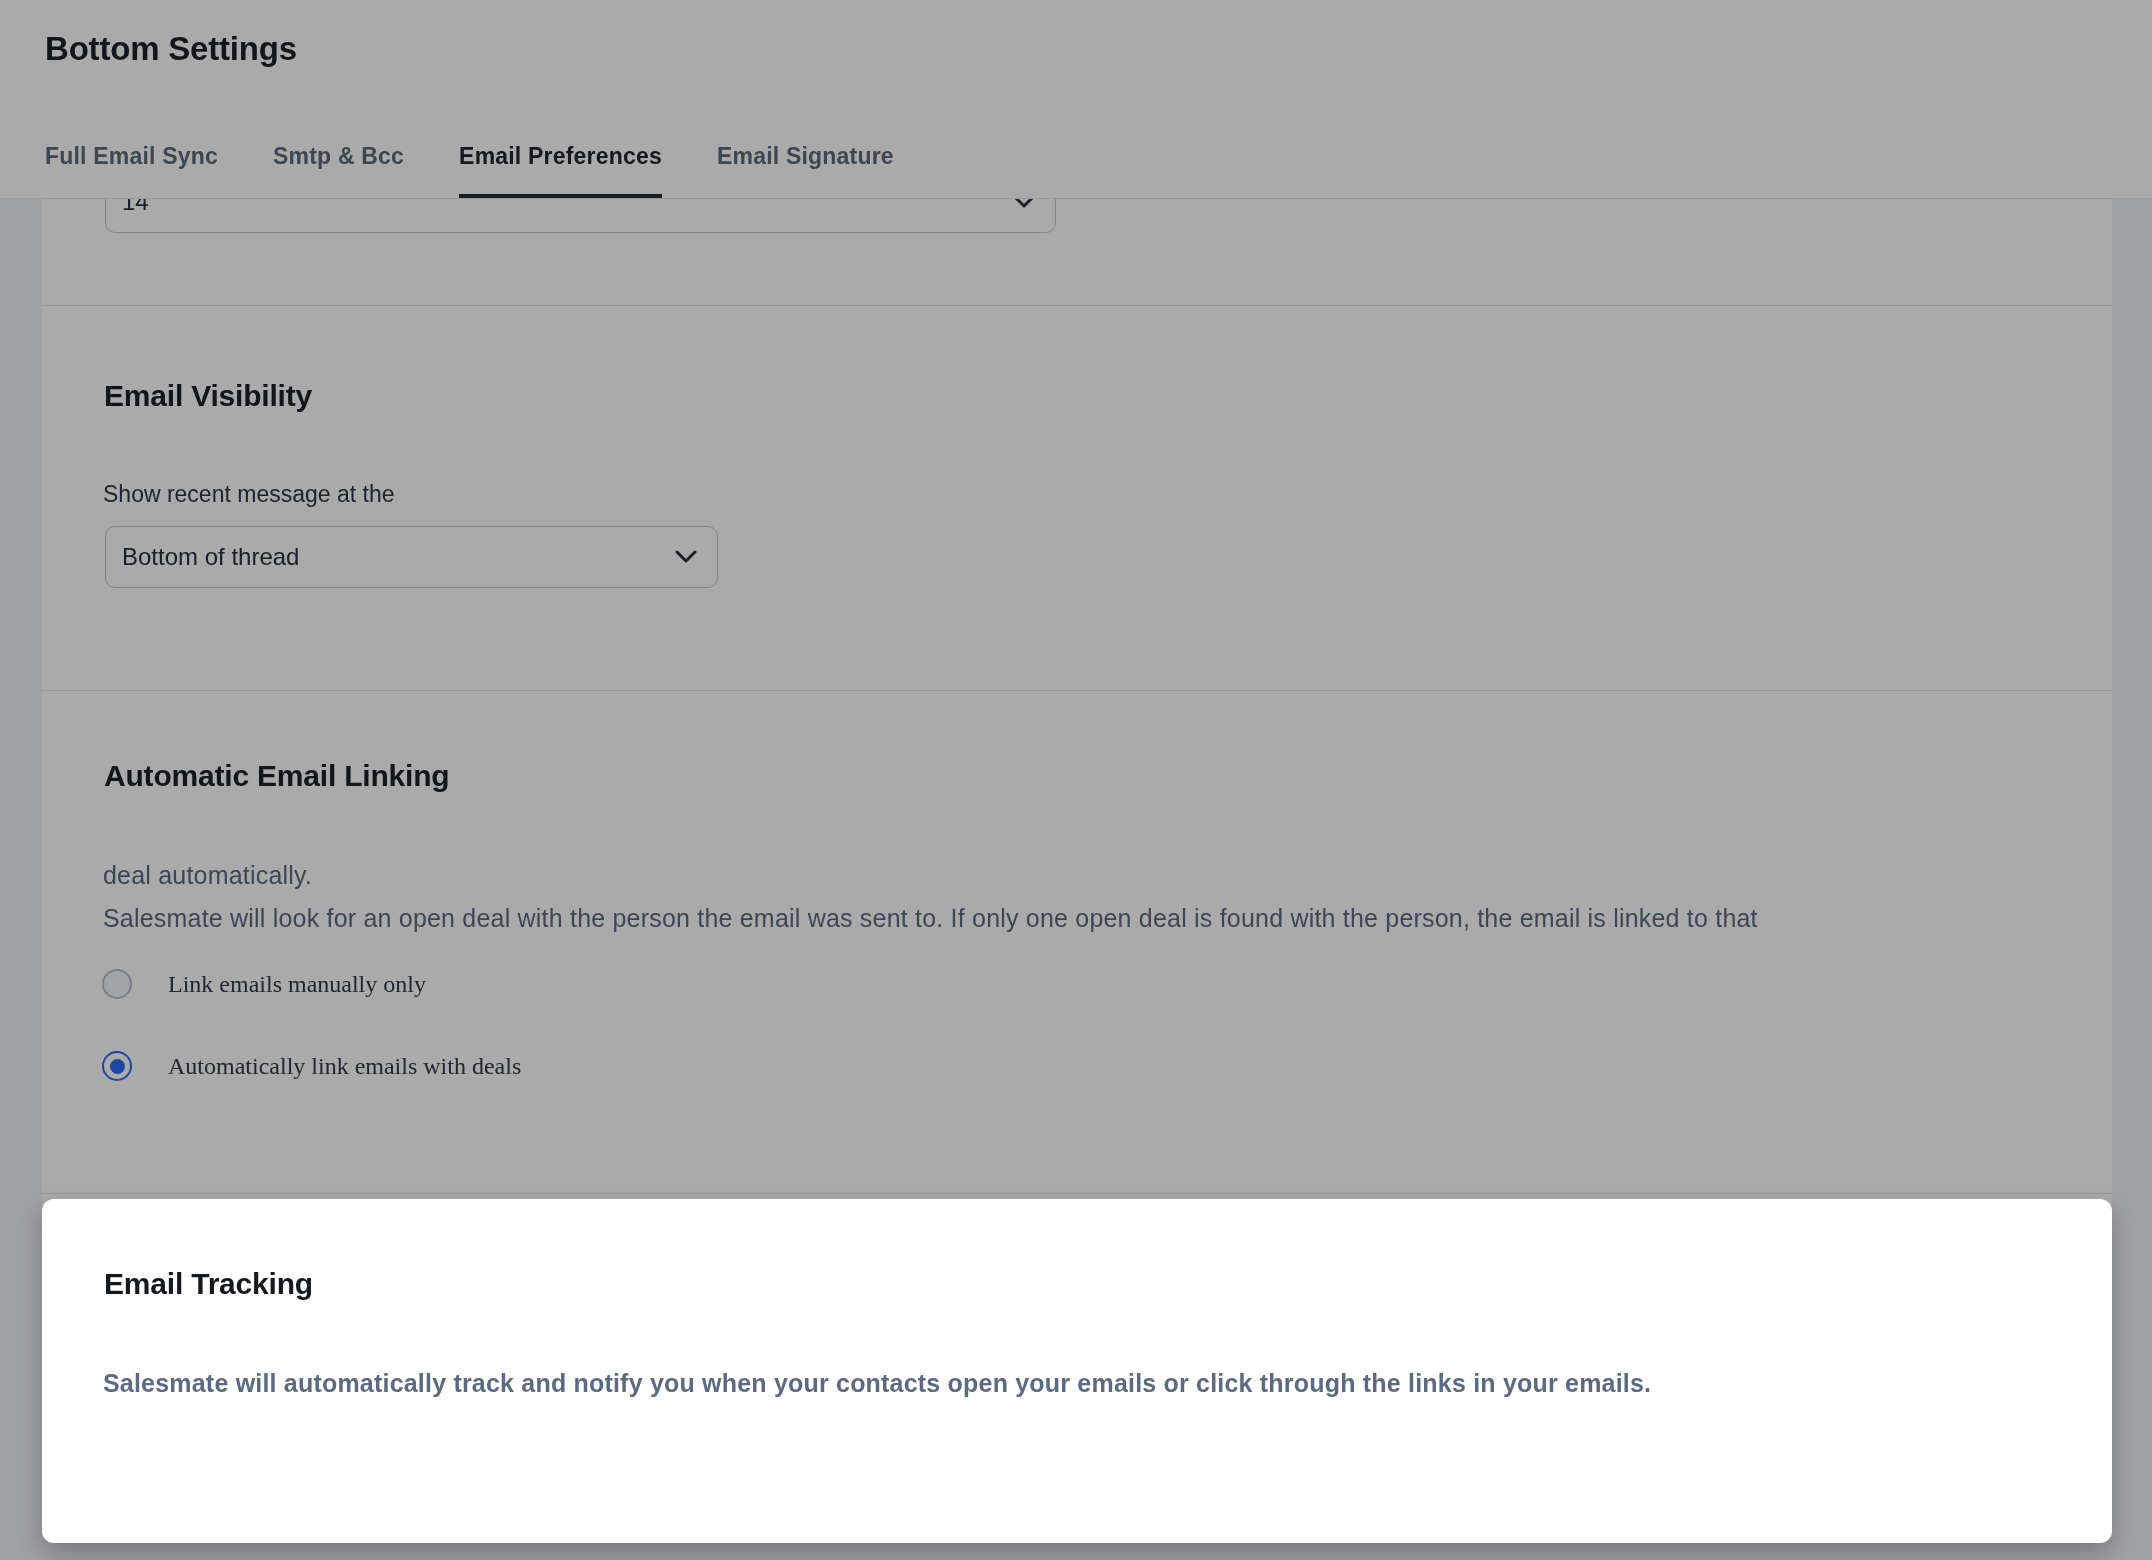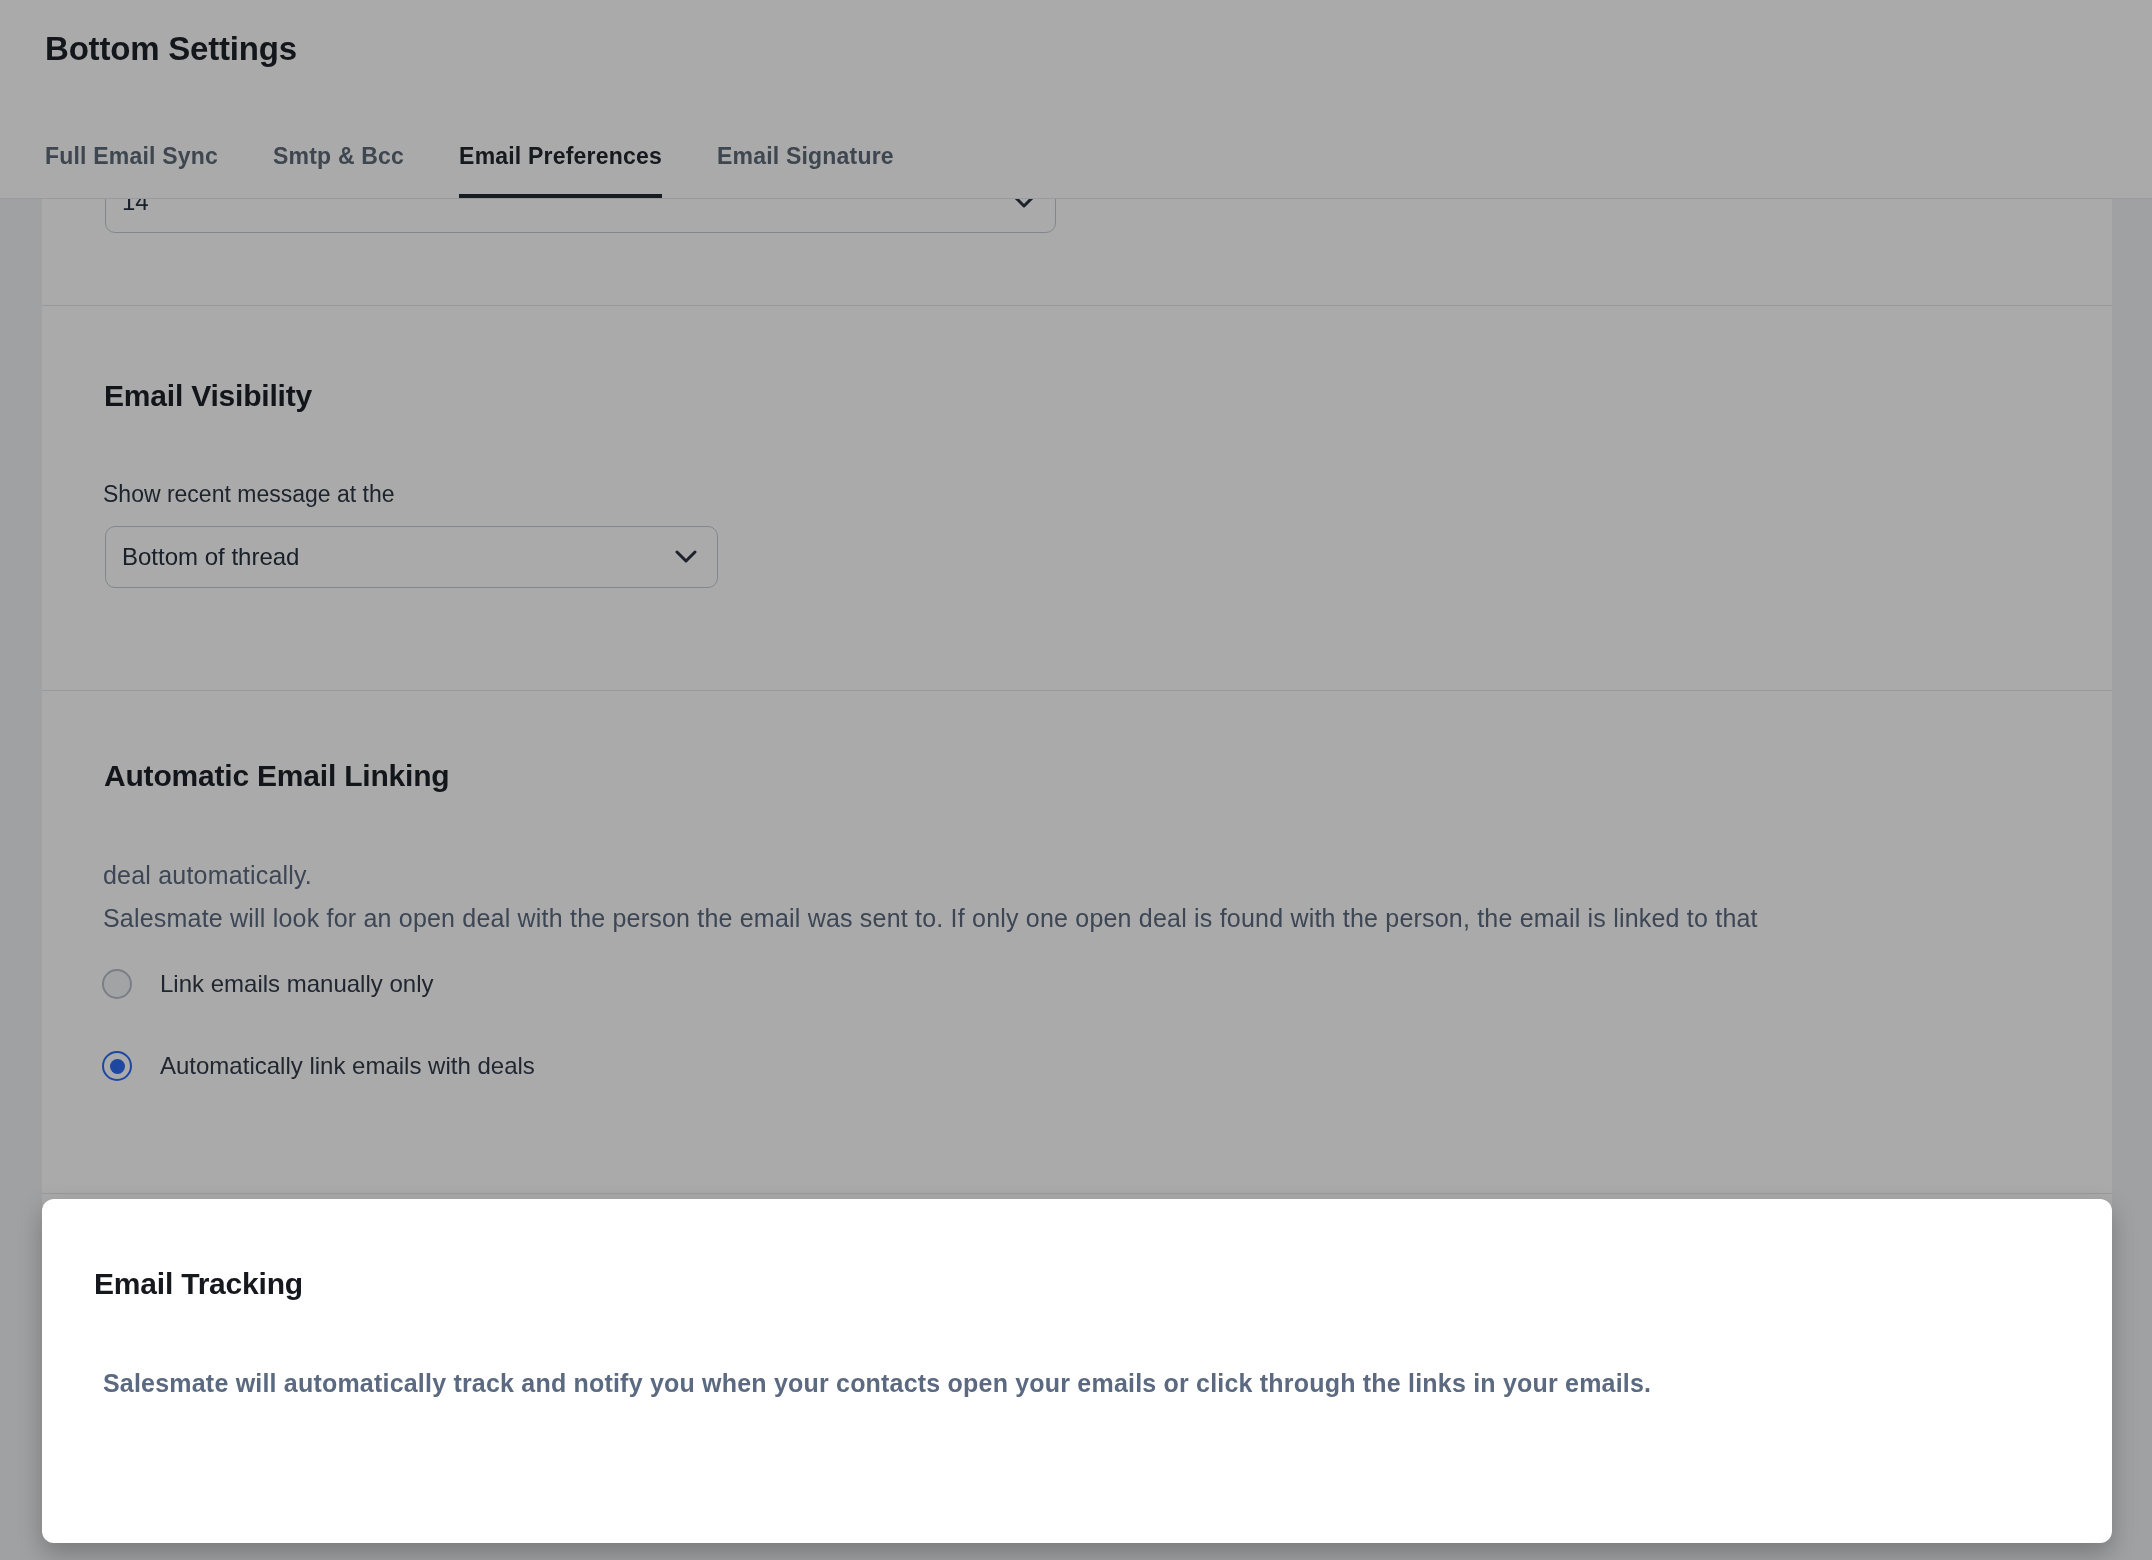--- a/index.html
+++ b/index.html
@@ -107,40 +107,41 @@
     position: relative;
   }
   .radio-circle.selected::after {
     content: "";
     position: absolute; left: 50%; top: 50%;
     width: 15px; height: 15px; margin: -7.5px 0 0 -7.5px;
     border-radius: 50%;
     background: var(--accent);
   }
   .radio-label {
-    margin-left: 28px;
+    margin-left: 36px;
     font-size: 24px; color: #303b49;
     white-space: nowrap;
+    font-family: Liberation Serif, serif;
   }
 
   
   .overlay {
     position: absolute; left: 0; top: 0; right: 0; bottom: 0;
     background: rgba(0, 0, 0, 0.335);
     z-index: 10;
   }
   .spotlight {
     position: absolute; left: 42px; top: 1199px;
     width: 2070px; height: 344px;
     background: #ffffff;
     border-radius: 12px;
     z-index: 20;
     box-shadow: 0 10px 25px rgba(0, 0, 0, 0.25);
   }
-  .spotlight .section-heading { left: 52px; top: 68px; color: #15181d; }
+  .spotlight .section-heading { left: 62px; top: 68px; color: #15181d; }
   .spotlight .description { left: 61px; top: 163px; font-weight: bold; }
   .toggle-row {
     position: absolute; left: 81px; top: 236px;
     display: flex; align-items: center; height: 38px;
   }
   .toggle {
     position: relative;
     width: 66px; height: 38px; flex: 0 0 66px;
     border-radius: 19px;
     background: var(--accent);

